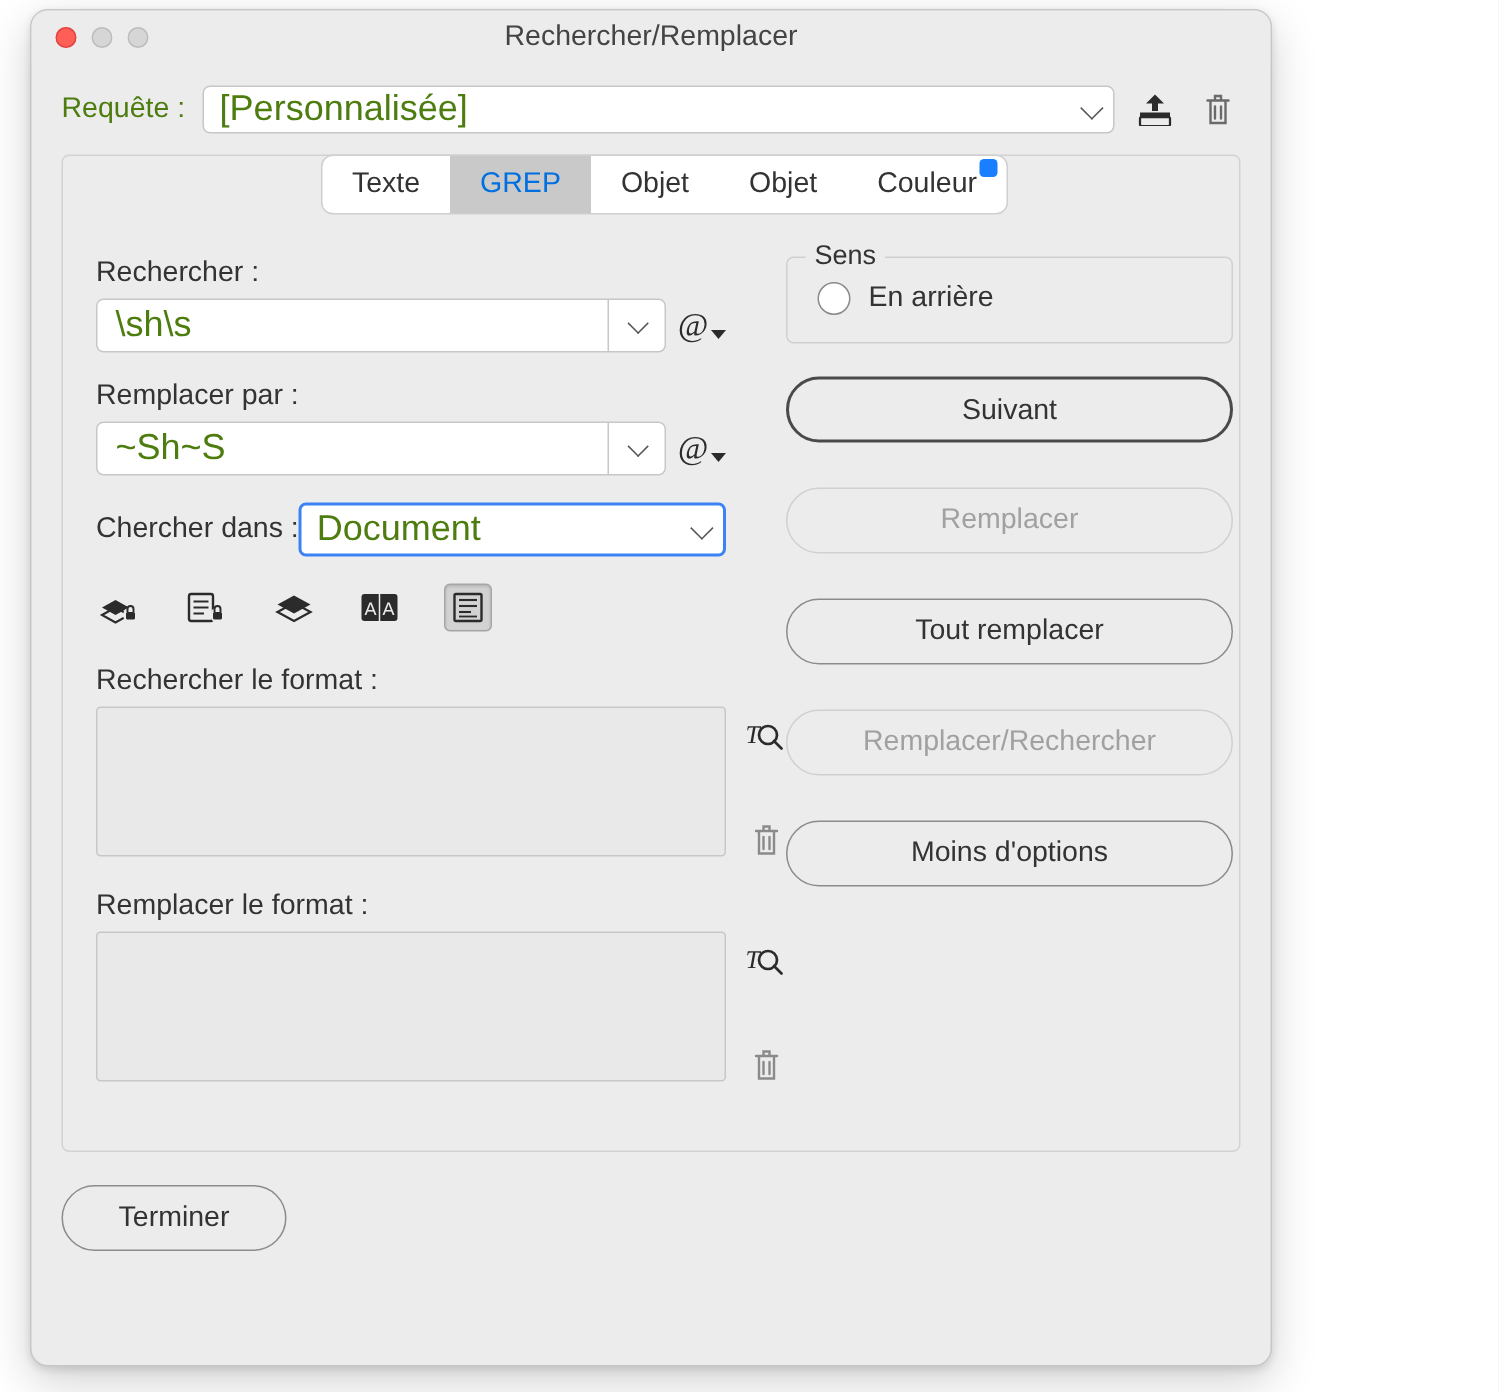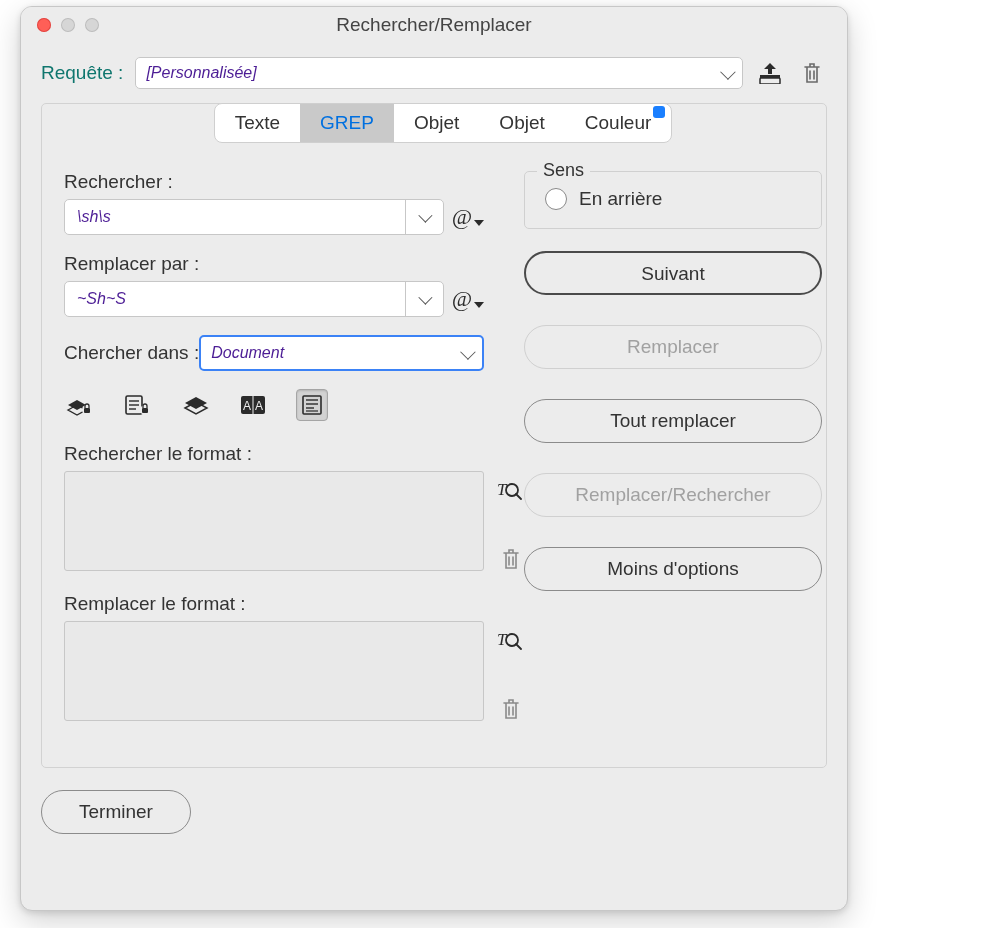--- a/index.html
+++ b/index.html
@@ -53,33 +53,32 @@
   }
   .content {
     padding: 14px 20px 0 20px;
   }
   .row {
     display: flex;
     align-items: center;
     gap: 12px;
     margin-bottom: 14px;
   }
-  .label-txt { color: #0f766e; }
+  .label-txt { color: #4d7c0f; }
   .select, .combo {
     display: flex;
     align-items: center;
     justify-content: space-between;
     background: #fff;
     border: 1px solid #c7c7c7;
     border-radius: 5px;
     height: 36px;
     padding: 0 10px;
-    font-size: 16px;
-    color: #4c1d95;
-    font-style: italic;
+    font-size: 24px;
+    color: #4d7c0f;
   }
   .select.wide { flex: 1; height: 32px; }
   .chev-down::after {
     content: "";
     display: inline-block;
     width: 10px; height: 10px;
     border-right: 1.5px solid #555;
     border-bottom: 1.5px solid #555;
     transform: rotate(45deg) translateY(-2px);
     margin-left: 10px;

